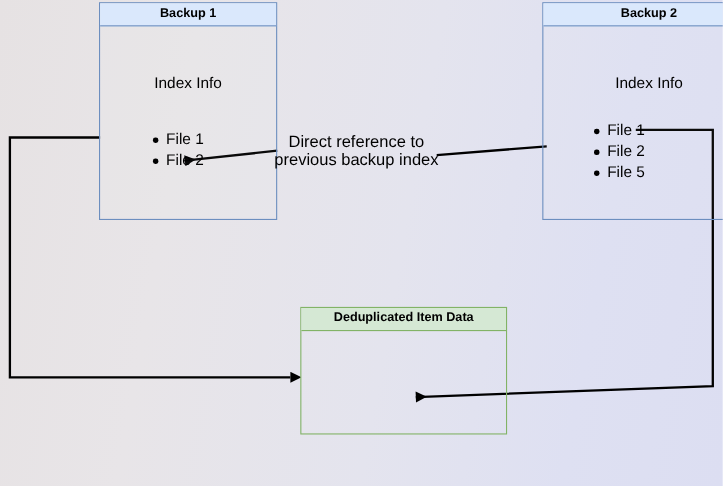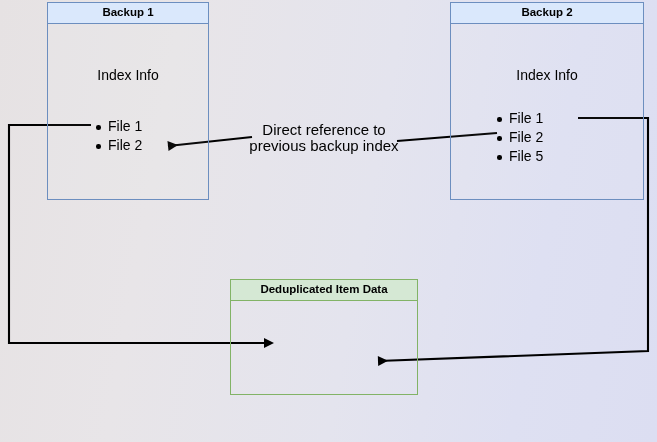--- a/index.html
+++ b/index.html
@@ -5,21 +5,21 @@
   html,body{margin:0;padding:0;}
   body{
     width:657px;height:442px;overflow:hidden;
     font-family:"Liberation Sans", sans-serif;
     background:linear-gradient(100deg,#e6e2e3 0%,#e8e5e8 25%,#e4e4ee 55%,#dee0f2 80%,#dcdef2 100%);
     position:relative;
   }
   #stage{position:absolute;inset:0;}
   svg.edges{position:absolute;left:0;top:0;width:657px;height:442px;pointer-events:none;}
 
-  .node{position:absolute;box-sizing:border-box;}
+  .node{position:absolute;box-sizing:border-box;margin-left:43px;}
   .node .hdr{
     box-sizing:border-box;width:100%;height:21px;line-height:19px;
     text-align:center;font-size:11.5px;font-weight:bold;color:#000;
   }
   .node .body{box-sizing:border-box;width:100%;position:relative;}
 
   .blue{border:1.5px solid #6c8ebf;background:transparent;}
   .blue .hdr{background:#dae8fc;border-bottom:1.5px solid #6c8ebf;}
   .blue .body{background:rgba(255,255,255,0.04);}
 

